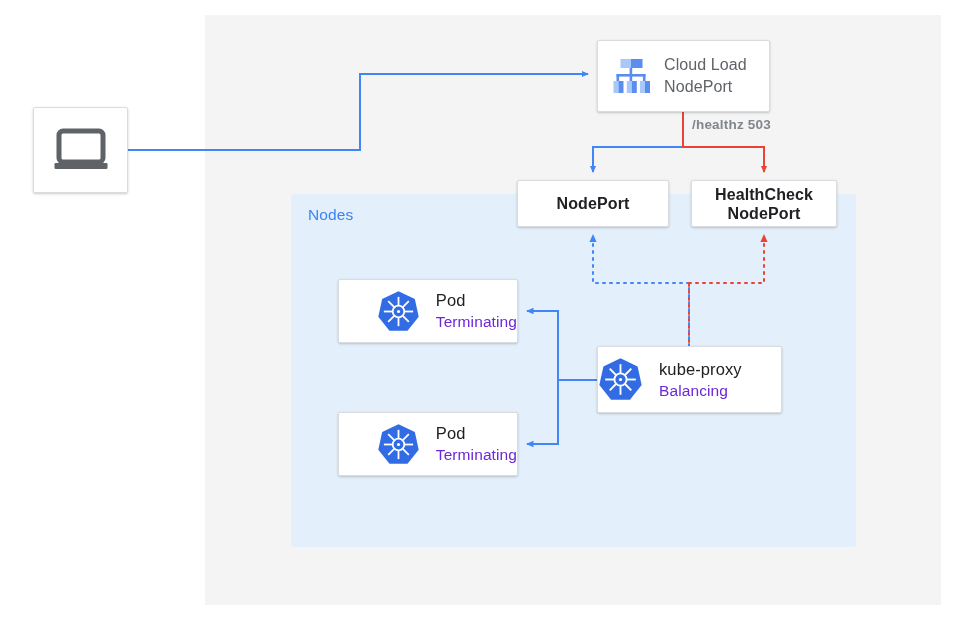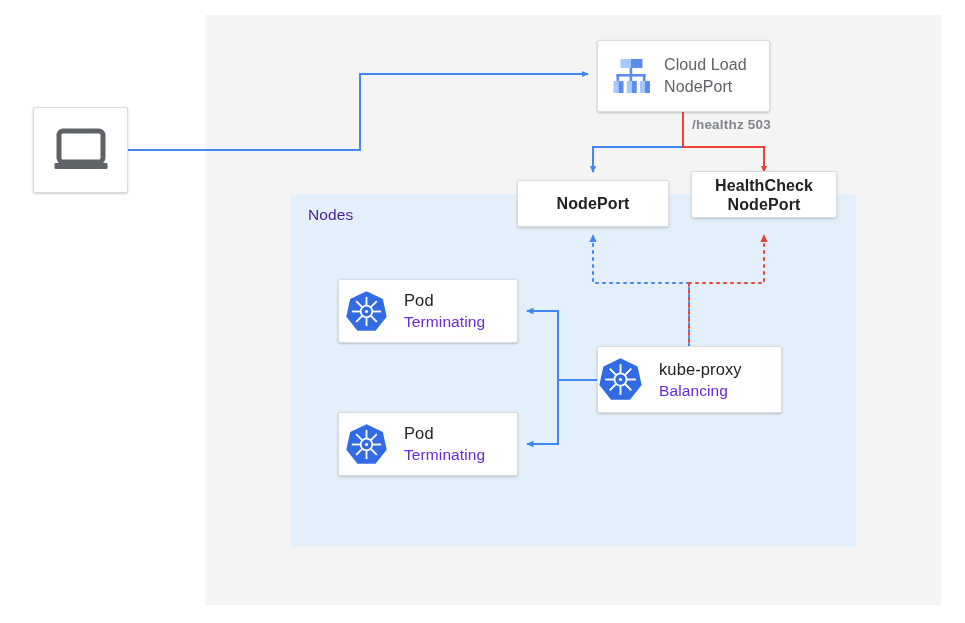--- a/index.html
+++ b/index.html
@@ -30,21 +30,21 @@
     width: 565px;
     height: 353px;
     background: #e3f0fc;
     border-radius: 3px;
   }
   .region-nodes-label {
     position: absolute;
     left: 308px;
     top: 206px;
     font-size: 15.5px;
-    color: #4c1d95;
+    color: #3b82f6;
     letter-spacing: .1px;
   }
   .card {
     position: absolute;
     background: #ffffff;
     border: 1px solid #dadce0;
     border-radius: 2px;
     box-shadow: 0 1px 2px rgba(60,64,67,.18), 0 1px 3px rgba(60,64,67,.10);
     box-sizing: border-box;
   }
@@ -54,27 +54,27 @@
   }
   .card-clb {
     left: 597px; top: 40px; width: 173px; height: 72px;
     display: flex; align-items: center; padding-left: 12px;
   }
   .card-nodeport {
     left: 517px; top: 180px; width: 152px; height: 47px;
     display: flex; align-items: center; justify-content: center;
   }
   .card-hcnodeport {
-    left: 691px; top: 171px; width: 146px; height: 47px;
+    left: 691px; top: 180px; width: 146px; height: 47px;
     display: flex; align-items: center; justify-content: center;
   }
   .card-pod1 { left: 338px; top: 279px; width: 180px; height: 64px; }
   .card-pod2 { left: 338px; top: 412px; width: 180px; height: 64px; }
   .card-pod1, .card-pod2 {
-    display: flex; align-items: center; padding-left: 6px;
+    display: flex; align-items: center; padding-left: 6px; justify-content: flex-end;
   }
   .card-kubeproxy {
     left: 597px; top: 346px; width: 185px; height: 67px;
     display: flex; align-items: center; 
   }
   .port-label {
     font-size: 16px;
     font-weight: bold;
     color: #202124;
     text-align: center;

